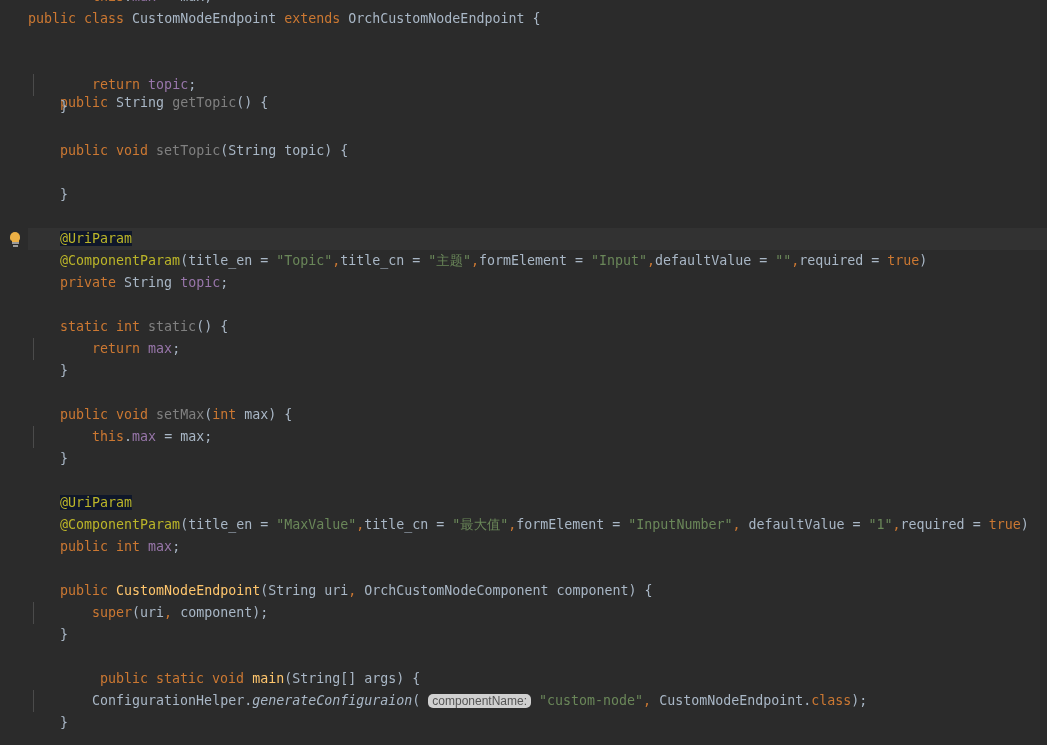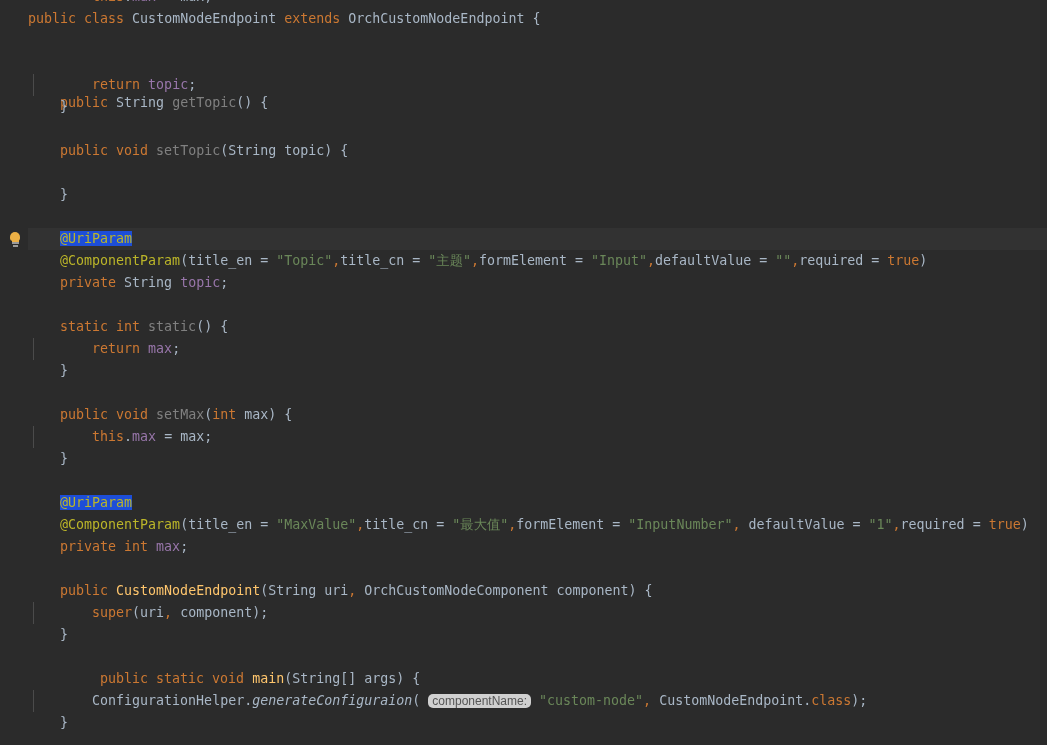--- a/index.html
+++ b/index.html
@@ -56,21 +56,21 @@
   .ident { color: #a9b7c6; }
   .cls   { color: #a9b7c6; }
   .mname { color: #ffc66d; }          
   .mgray { color: #808080; }          
   .field { color: #9876aa; }          
   .str   { color: #6a8759; }          
   .anno  { color: #bbb529; }          
   .comma { color: #cc7832; }
 
   .anno-hl {
-    background: #1d4ed8;
+    background: #0f172a;
     color: #bbb529;
   }
 
   .hint {
     background: #d0d0d0;
     color: #555555;
     border-radius: 5px;
     padding: 0 4px;
     font-family: "Liberation Sans", sans-serif;
     font-size: 12px;
@@ -163,21 +163,21 @@
     <div class="line" style="position:absolute;top:404px;left:0;width:1019px;"><span class="kw">    public void</span><span class="ident"> </span><span class="mgray">setMax</span><span class="ident">(</span><span class="kw">int</span><span class="ident"> max) {</span></div>
     <div class="line" style="position:absolute;top:426px;left:0;width:1019px;"><span class="guide g1"></span><span class="ident">        </span><span class="kw">this</span><span class="ident">.</span><span class="field">max</span><span class="ident"> = max;</span></div>
     <div class="line" style="position:absolute;top:448px;left:0;width:1019px;"><span class="ident">    }</span></div>
 
     <div class="line" style="position:absolute;top:470px;left:0;width:1019px;"></div>
 
     <div class="line" style="position:absolute;top:492px;left:0;width:1019px;"><span class="ident">    </span><span class="anno-hl">@UriParam</span></div>
 
     <div class="line" style="position:absolute;top:514px;left:0;width:1019px;"><span class="ident">    </span><span class="anno">@ComponentParam</span><span class="ident">(title_en = </span><span class="str">"MaxValue"</span><span class="comma">,</span><span class="ident">title_cn = </span><span class="str">"最大值"</span><span class="comma">,</span><span class="ident">formElement = </span><span class="str">"InputNumber"</span><span class="comma">,</span><span class="ident"> defaultValue = </span><span class="str">"1"</span><span class="comma">,</span><span class="ident">required = </span><span class="kw">true</span><span class="ident">)</span></div>
 
-    <div class="line" style="position:absolute;top:536px;left:0;width:1019px;"><span class="kw">    private int</span><span class="ident"> </span><span class="field">max</span><span class="ident">;</span></div>
+    <div class="line" style="position:absolute;top:536px;left:0;width:1019px;"><span class="kw">    public int</span><span class="ident"> </span><span class="field">max</span><span class="ident">;</span></div>
 
     <div class="line" style="position:absolute;top:558px;left:0;width:1019px;"></div>
 
     <div class="line" style="position:absolute;top:580px;left:0;width:1019px;"><span class="kw">    public</span><span class="ident"> </span><span class="mname">CustomNodeEndpoint</span><span class="ident">(</span><span class="cls">String</span><span class="ident"> uri</span><span class="comma">,</span><span class="ident"> </span><span class="cls">OrchCustomNodeComponent</span><span class="ident"> component) {</span></div>
     <div class="line" style="position:absolute;top:602px;left:0;width:1019px;"><span class="guide g1"></span><span class="ident">        </span><span class="kw">super</span><span class="ident">(uri</span><span class="comma">,</span><span class="ident"> component);</span></div>
     <div class="line" style="position:absolute;top:624px;left:0;width:1019px;"><span class="ident">    }</span></div>
 
     <div class="line" style="position:absolute;top:646px;left:0;width:1019px;"></div>
 
     <div class="line" style="position:absolute;top:668px;left:0;width:1019px;margin-left:40px;"><span class="kw">    public static void</span><span class="ident"> </span><span class="mname">main</span><span class="ident">(</span><span class="cls">String</span><span class="ident">[] args) {</span></div>

